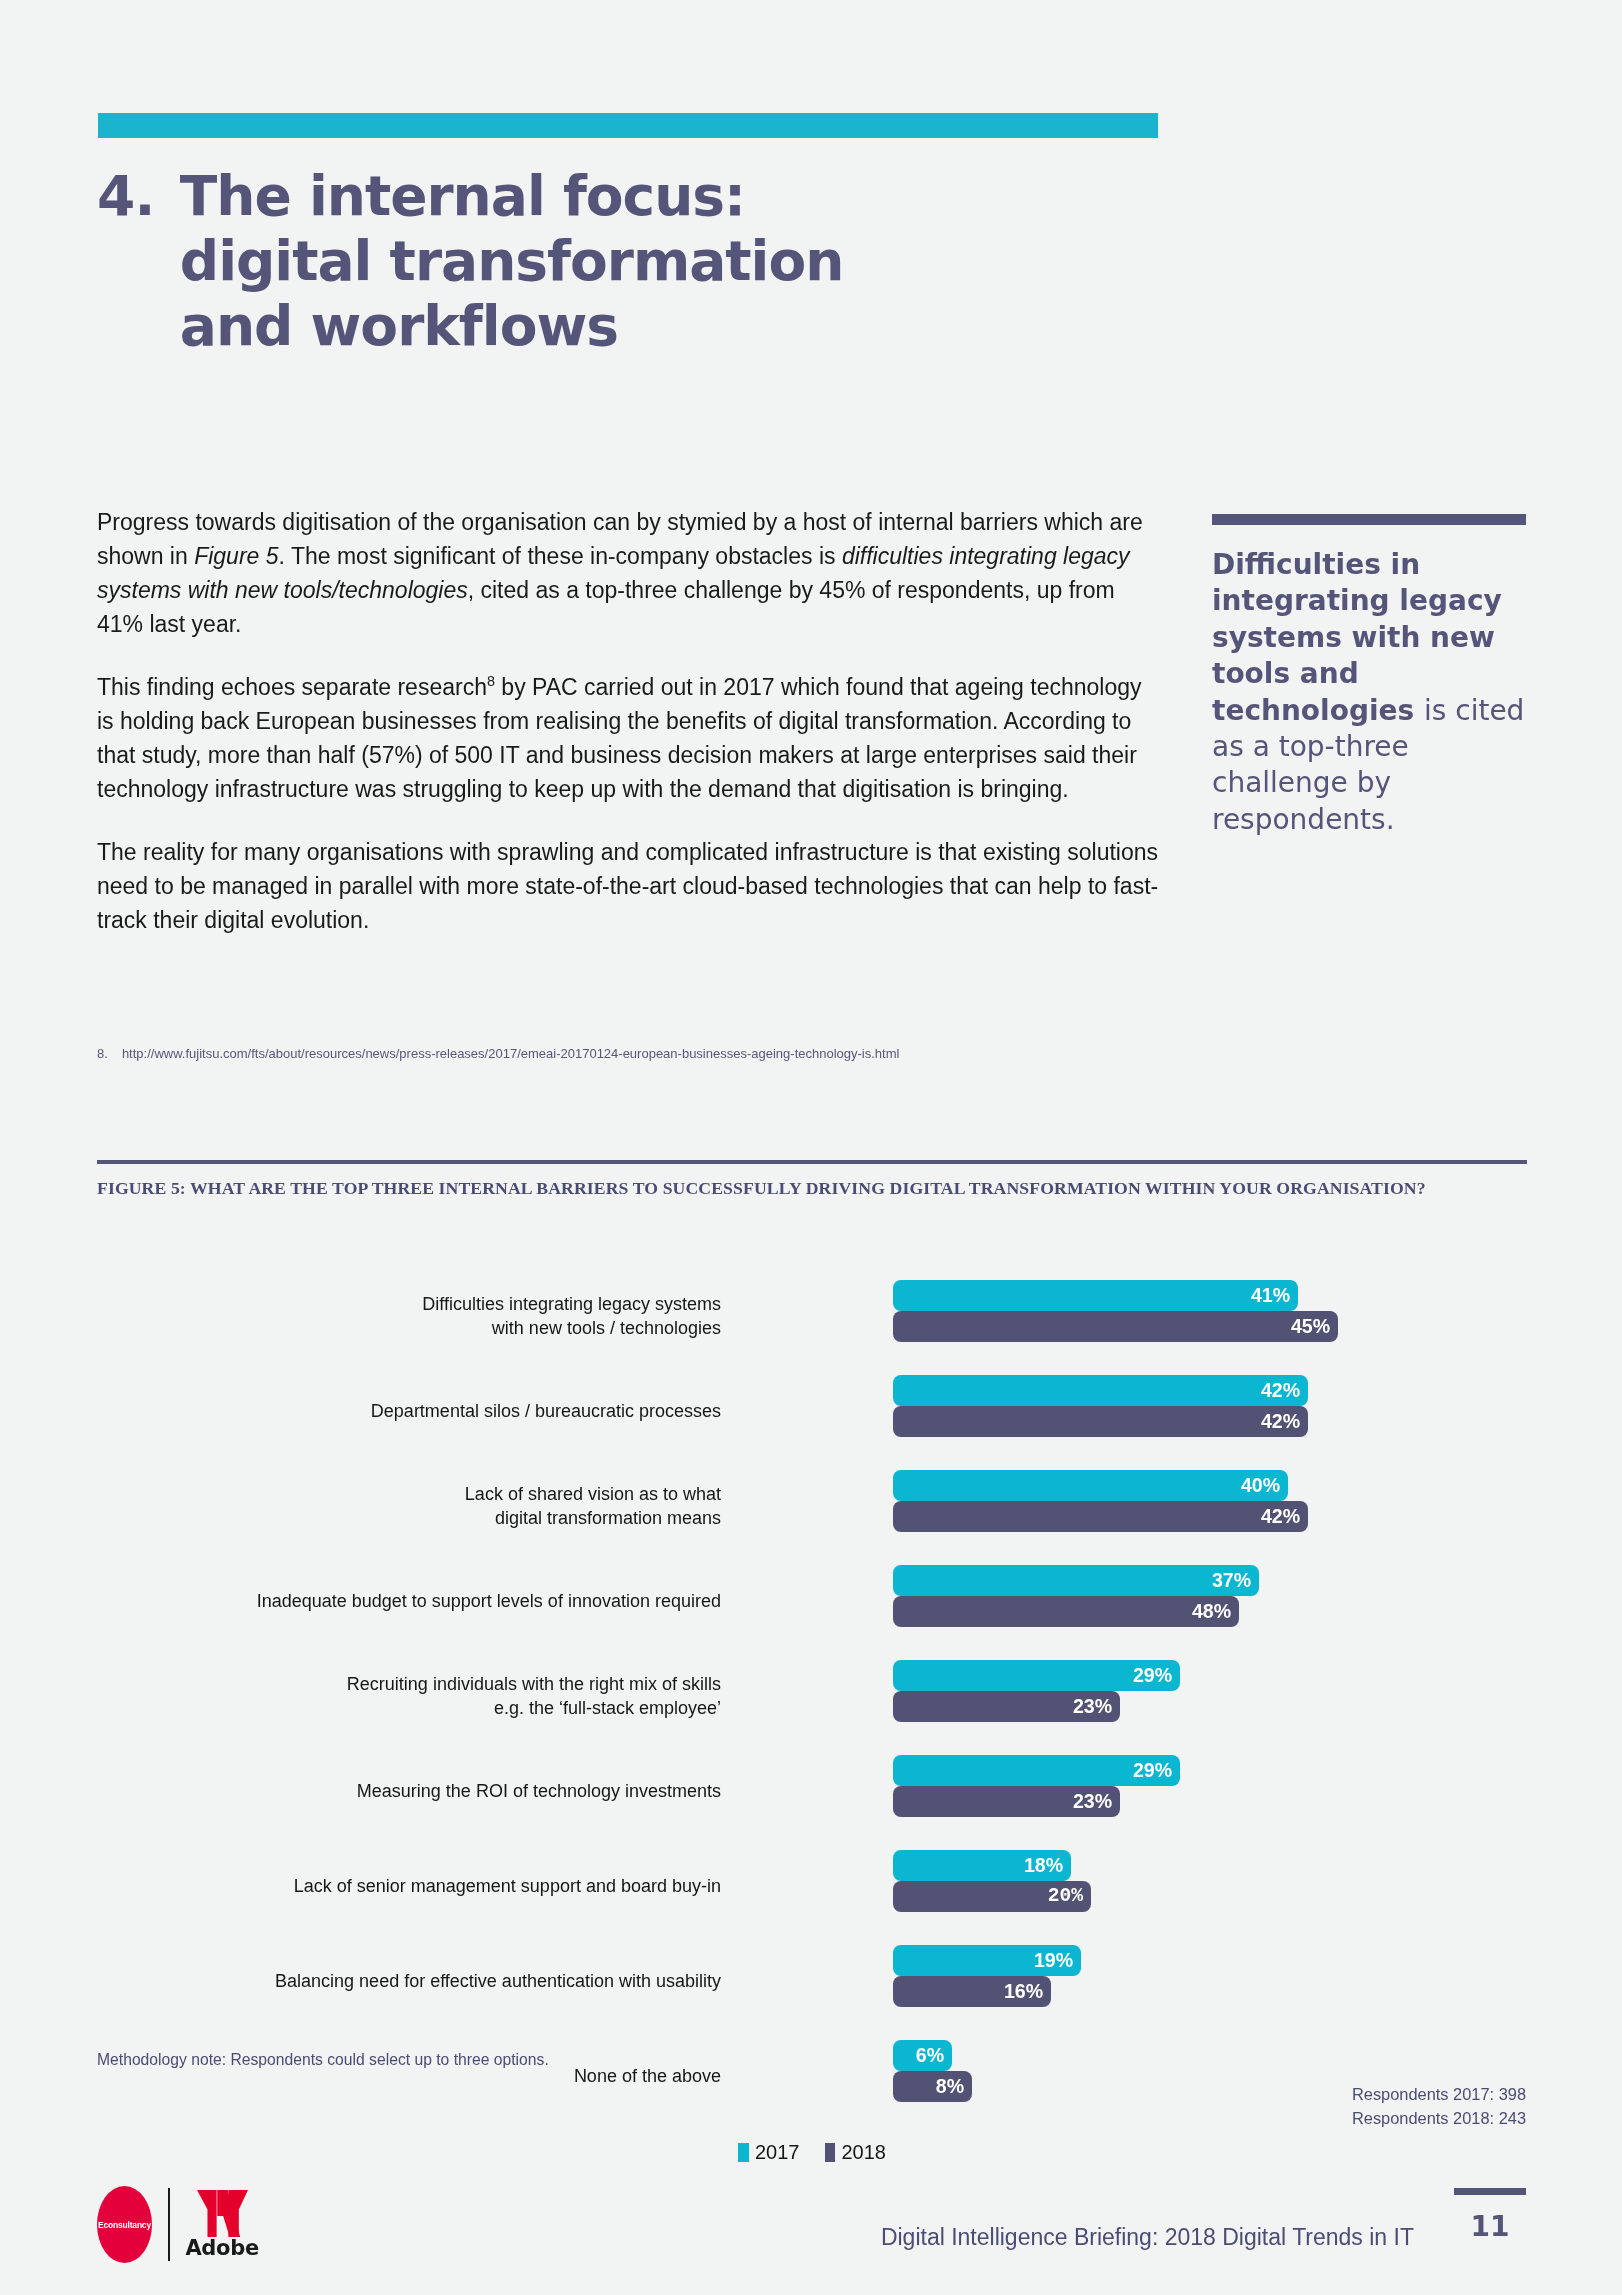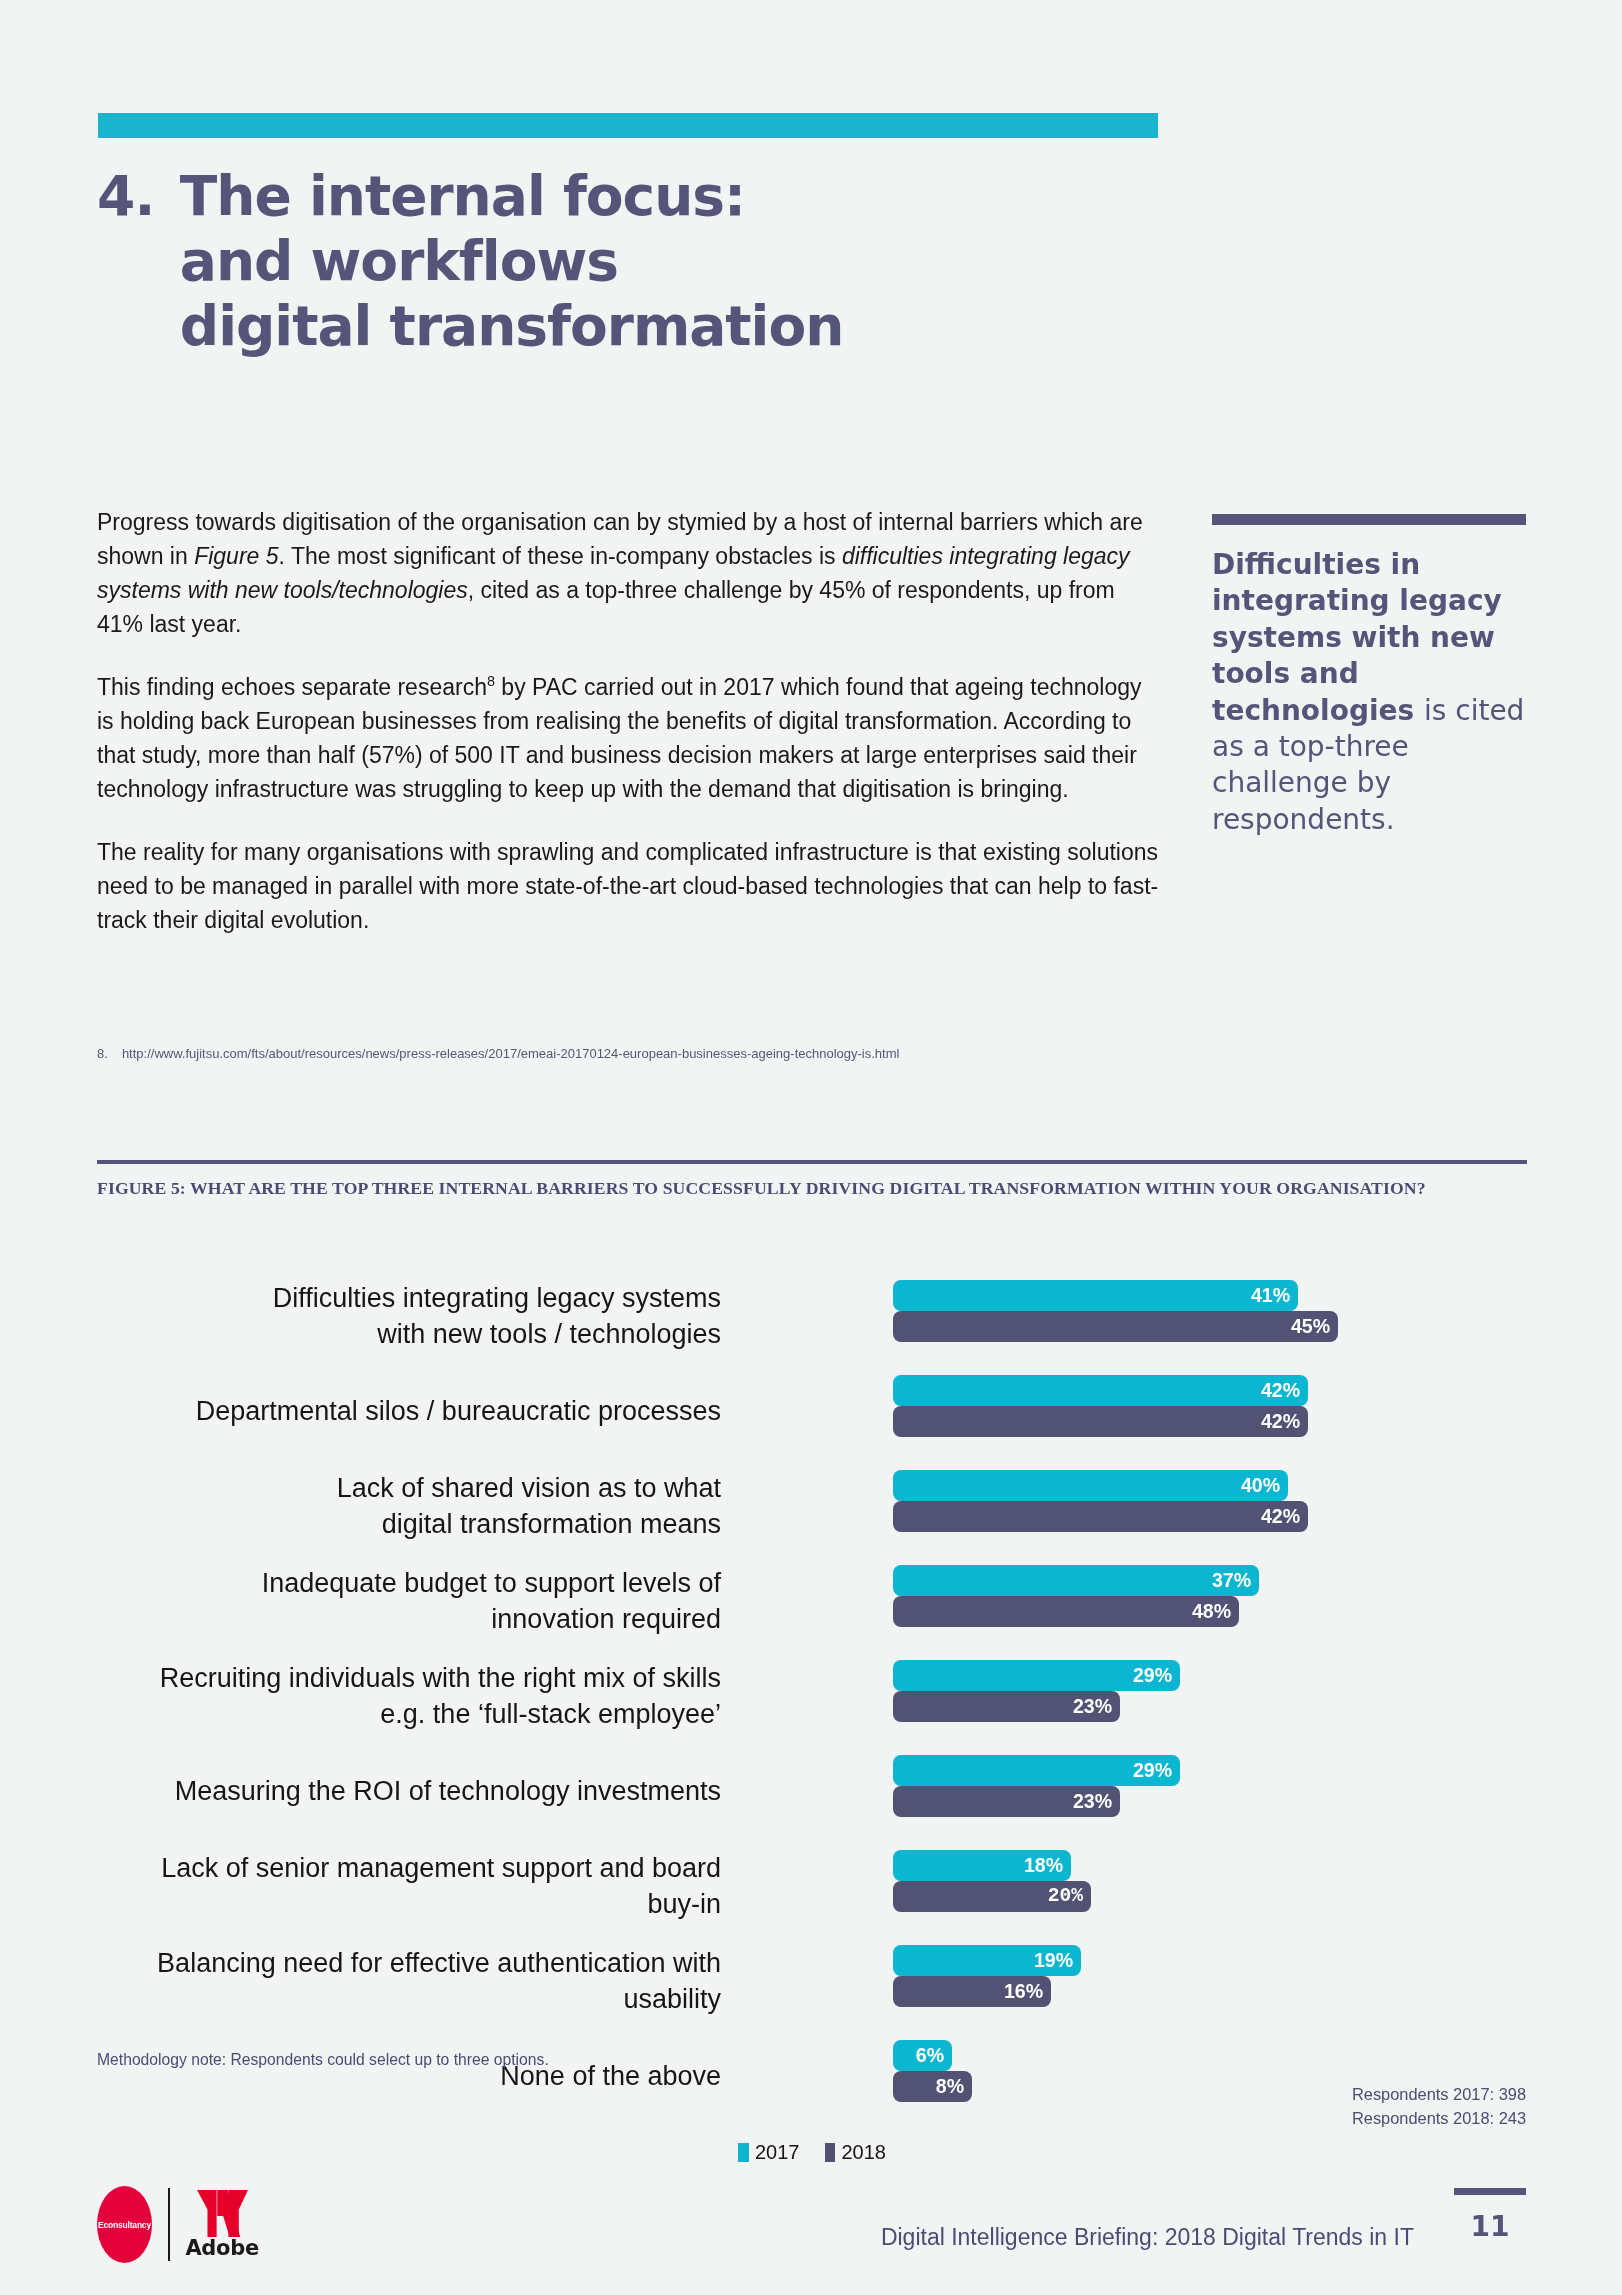--- a/index.html
+++ b/index.html
@@ -149,21 +149,21 @@
     right: 806px;
     top: 0;
     width: 589px;
     height: 95px;
     display: flex;
     flex-direction: column;
     justify-content: center;
     align-items: flex-end;
     text-align: right;
     font-family: "Liberation Sans", sans-serif;
-    font-size: 27px;
+    font-size: 18px;
     line-height: 1.32;
     color: #161616;
   }
   .bars {
     position: absolute;
     left: 796px;
     top: 10.5px;
   }
   .bar {
     position: relative;
@@ -302,22 +302,22 @@
 <body>
 
 <div class="page">
 
   <div class="accent-bar"></div>
 
   <div class="chapter">
     <div class="chapter-number">4.</div>
     <div class="chapter-title">
       <span class="line">The internal focus:</span>
+      <span class="line">digital transformation</span>
       <span class="line">and workflows</span>
-      <span class="line">digital transformation</span>
     </div>
   </div>
 
   <div class="body-col">
     <p><span>Progress towards digitisation of the organisation can by stymied by a host of internal barriers which are shown in </span><em>Figure 5</em><span>. The most significant of these in-company obstacles is </span><em>difficulties integrating legacy systems with new tools/technologies</em><span>, cited as a top-three challenge by 45% of respondents, up from 41% last year.</span></p>
     <p><span>This finding echoes separate research</span><sup>8</sup><span> by PAC carried out in 2017 which found that ageing technology is holding back European businesses from realising the benefits of digital transformation. According to that study, more than half (57%) of 500 IT and business decision makers at large enterprises said their technology infrastructure was struggling to keep up with the demand that digitisation is bringing.</span></p>
     <p>The reality for many organisations with sprawling and complicated infrastructure is that existing solutions need to be managed in parallel with more state-of-the-art cloud-based technologies that can help to fast-track their digital evolution.</p>
   </div>
 
   <div class="footnote">

